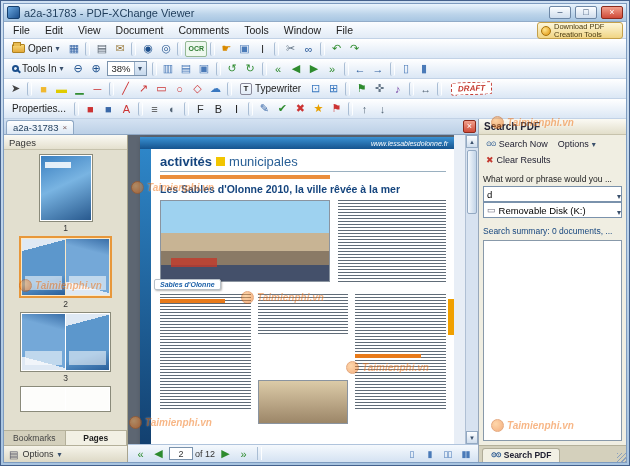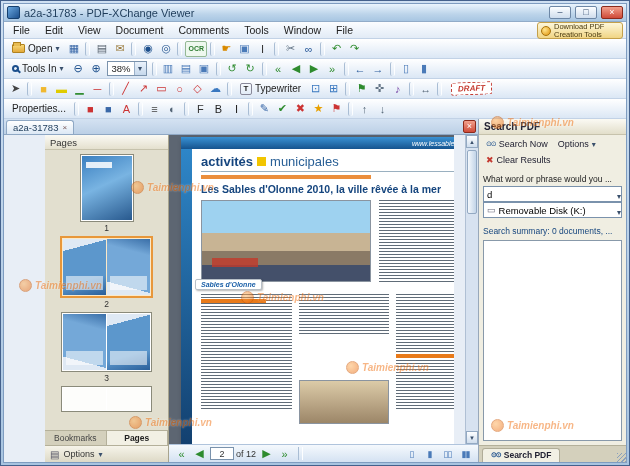--- a/index.html
+++ b/index.html
@@ -48,21 +48,21 @@
   
   .content-row{flex:1;display:flex;min-height:0;}
   .left-wrap{flex:1;display:flex;flex-direction:column;min-width:0;}
   .tabbar{height:16px;flex:none;display:flex;align-items:flex-end;background:linear-gradient(#d4e2f2,#bcd0e6);padding:0 2px;border-bottom:1px solid #8fa8c4;}
   .doctab{display:flex;align-items:center;gap:4px;padding:1px 6px;font-size:9.5px;color:#1e3c5a;
     background:linear-gradient(#ffffff,#dce8f5);border:1px solid #8fa8c4;border-bottom:none;border-radius:3px 3px 0 0;}
   .tabx{font-size:8px;color:#7a5a5a;}
   .doc-close{margin-left:auto;margin-bottom:1px;width:13px;height:13px;border-radius:2px;background:linear-gradient(#f2a08c,#cf4a38);
     border:1px solid #8c2a1c;color:#fff;font-size:9px;line-height:11px;text-align:center;}
 
-  .main-row{flex:1;display:flex;min-height:0;padding-left:41px;}
+  .main-row{flex:1;display:flex;min-height:0;}
 
   
   .leftpanel{width:124px;flex:none;display:flex;flex-direction:column;background:#eceadb;border-right:1px solid #a8a48e;}
   .lp-head{height:15px;flex:none;font-size:9.5px;padding:2px 5px;color:#333;background:linear-gradient(#fbfaf4,#e4e0ce);border-bottom:1px solid #c6c2ac;}
   .thumbs{flex:1;overflow:hidden;background:#e2dfcf;display:flex;flex-direction:column;align-items:center;padding-top:4px;}
   .thumb-wrap{display:flex;flex-direction:column;align-items:center;margin-bottom:3px;}
   .thumb{display:flex;gap:1px;background:#fff;border:1px solid #8a8a7a;padding:1px;}
   .thumb-wrap.selected .thumb{border:2px solid #e8973a;background:#fbe9c8;}
   .pg1{width:50px;height:64px;background:linear-gradient(155deg,#3a7fc0 0%,#79b4e2 45%,#28598e 100%);position:relative;}
   .pg1::after{content:"";position:absolute;left:4px;top:6px;width:26px;height:6px;background:rgba(255,255,255,.85);}

